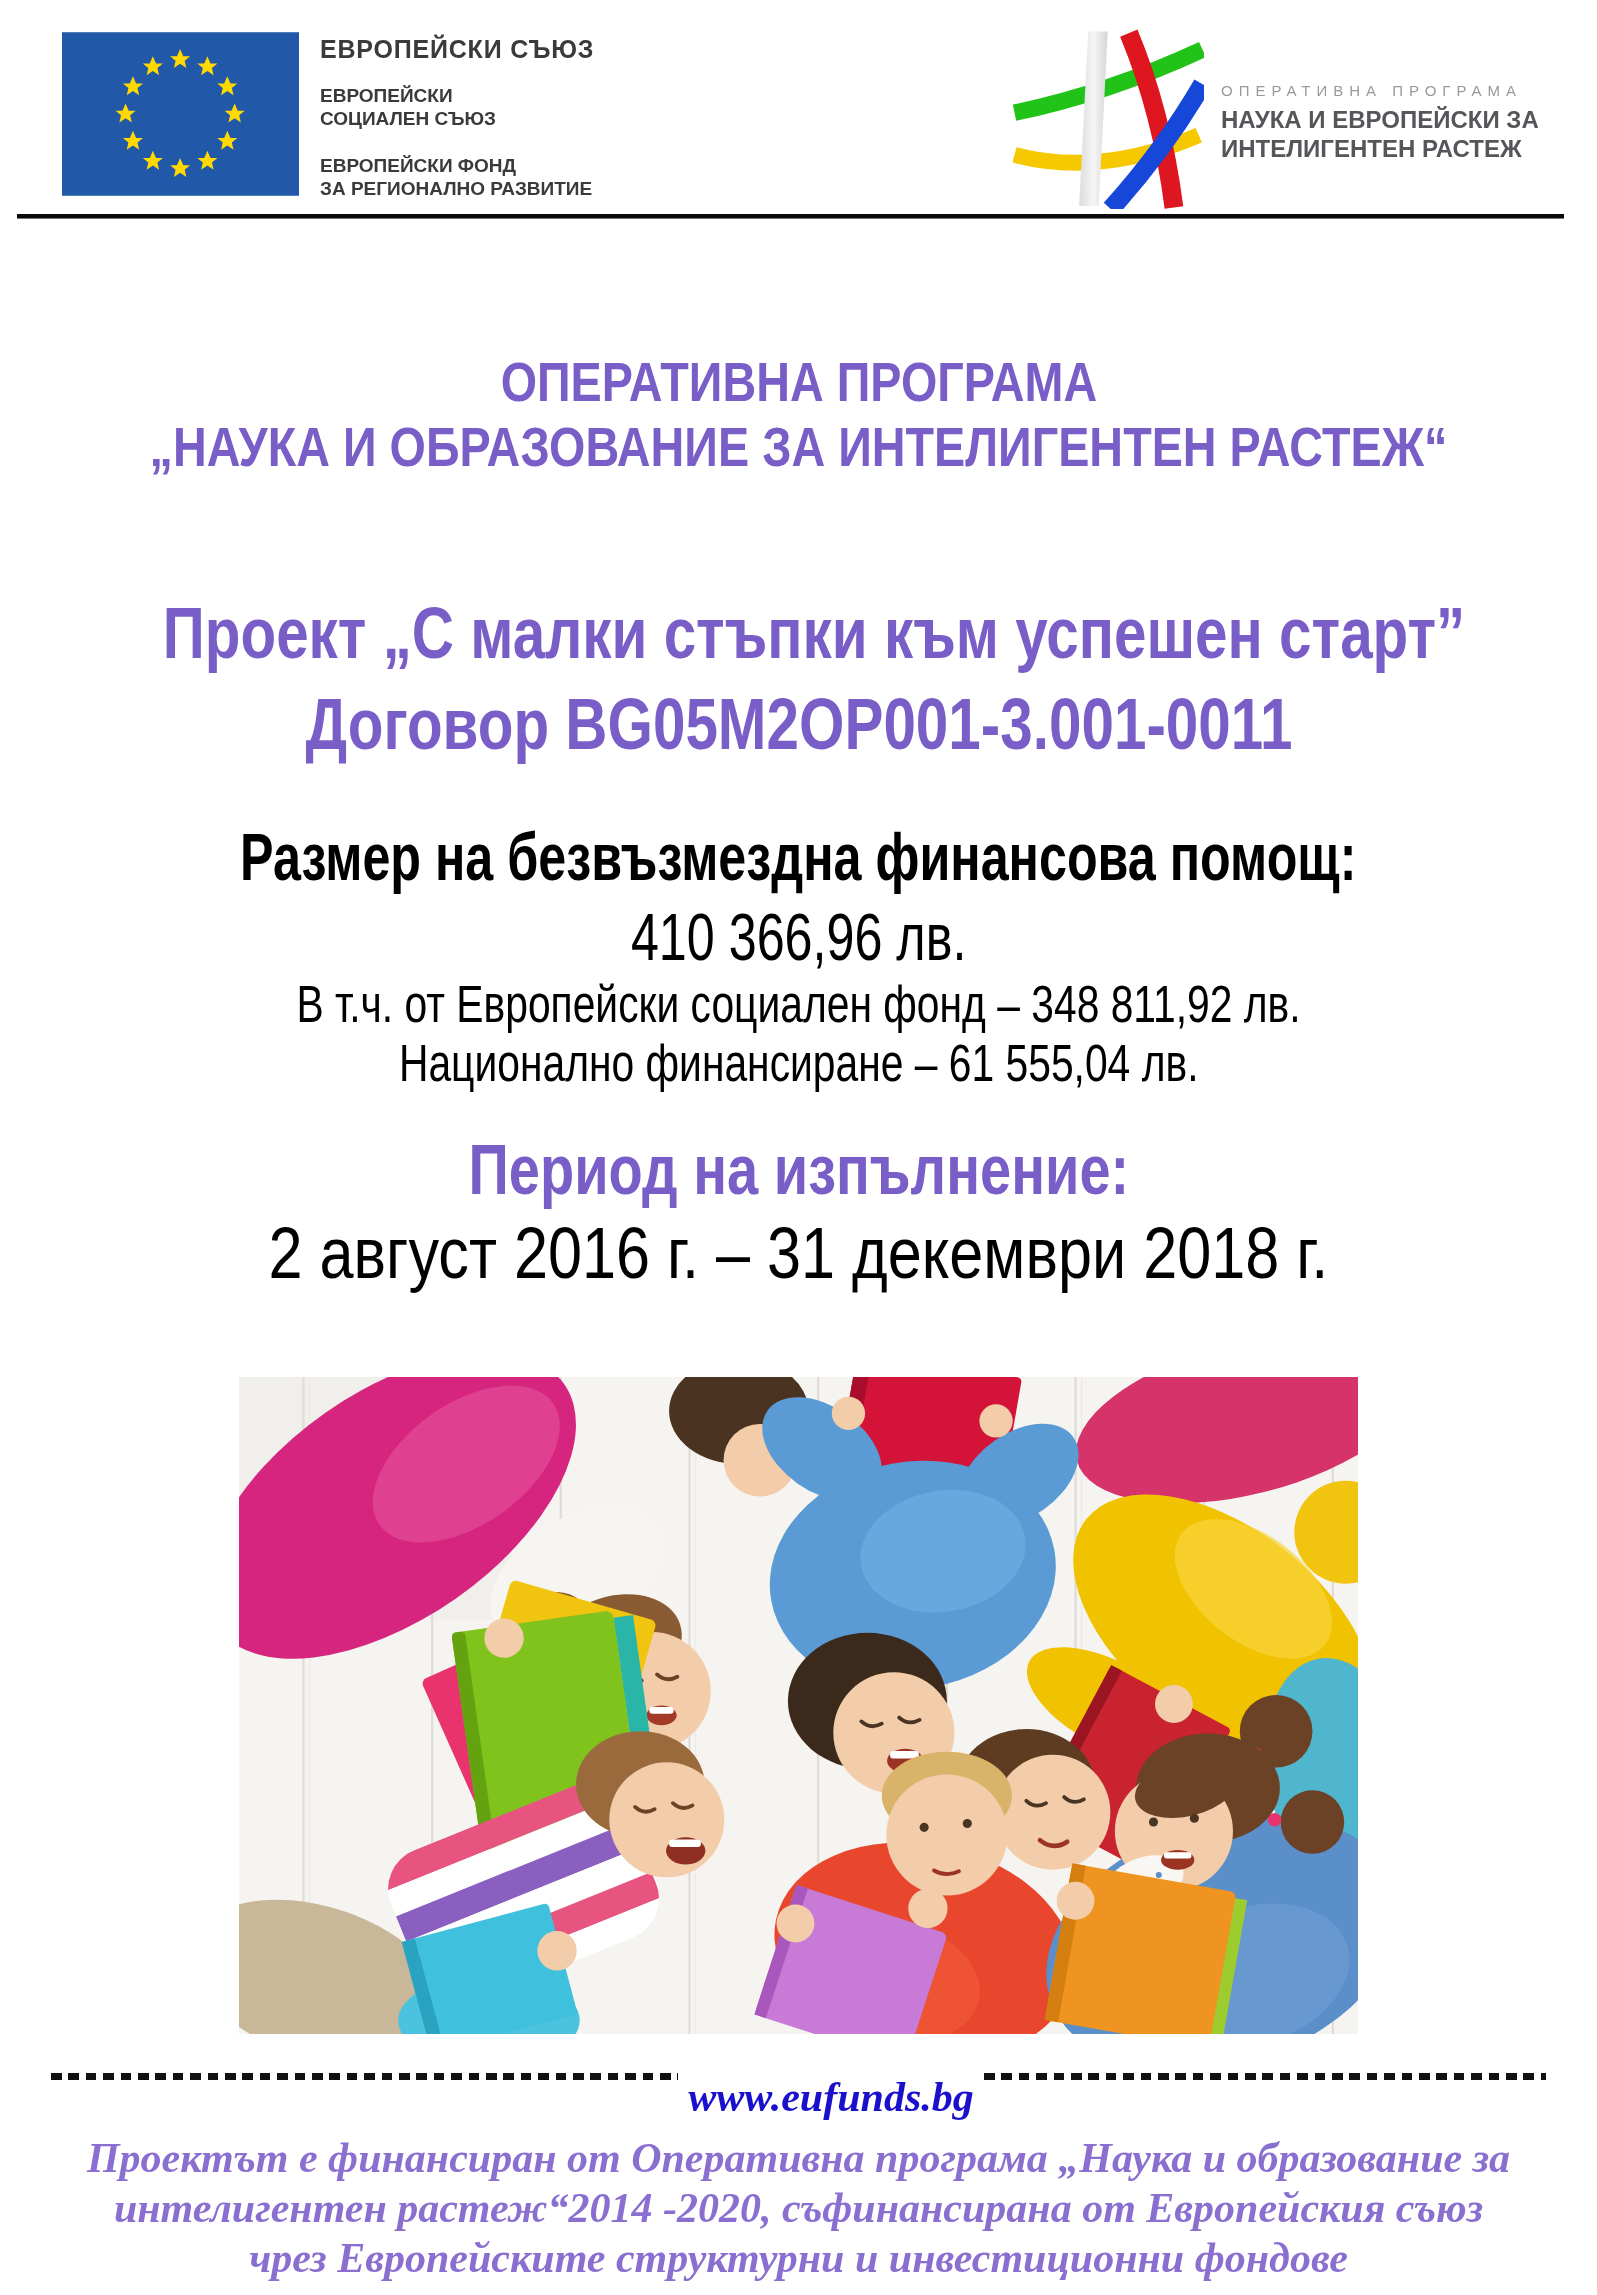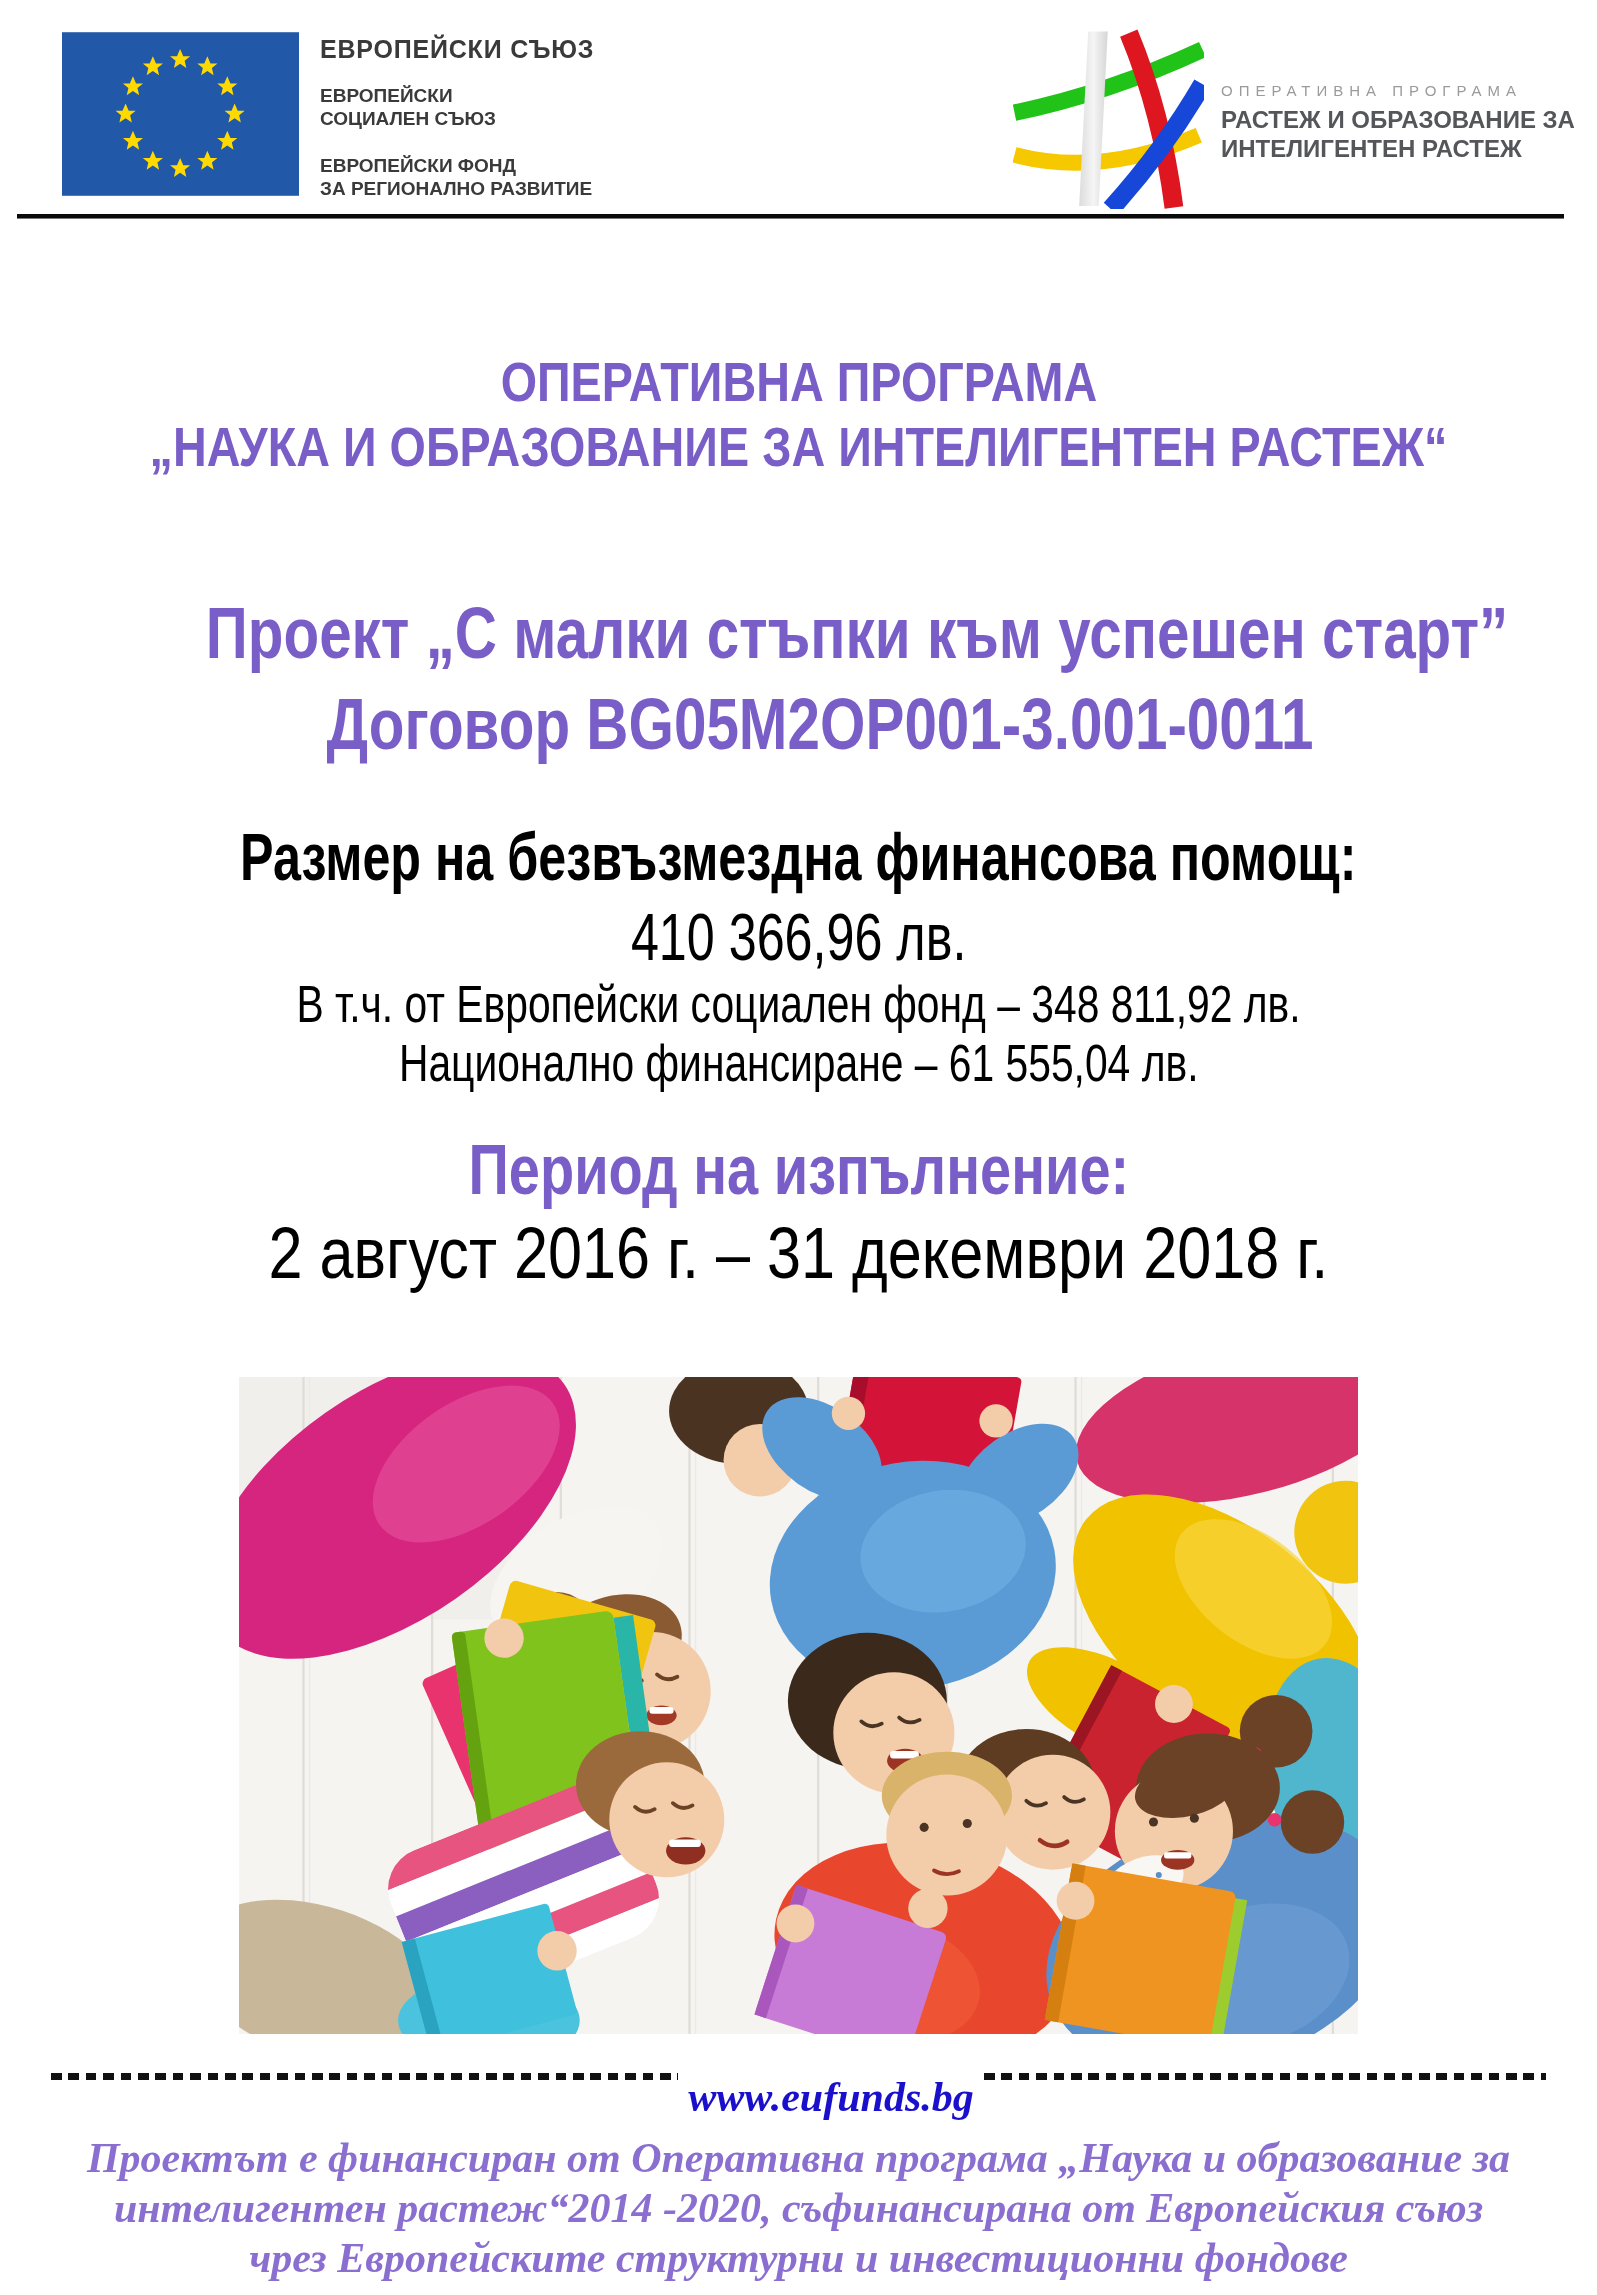--- a/index.html
+++ b/index.html
@@ -21,21 +21,21 @@
   .op-logo-ribbons{position:absolute;left:1013px;top:21px;width:191px;height:188px;}
   .op-logo-text{position:absolute;left:1221px;top:82px;}
   .op-kicker{font-size:15px;letter-spacing:6px;color:#9a9a9a;margin-bottom:6px;white-space:nowrap;}
   .op-name{font-size:24px;font-weight:bold;color:#55565a;line-height:29px;white-space:nowrap;}
   .rule{position:absolute;left:16.7px;right:33px;top:214px;height:3.8px;background:#0a0a0a;border-bottom:1.5px solid #777;}
   
   .center{text-align:center;}
   .squeeze{display:inline-block;white-space:nowrap;}
   .title-block{margin-top:130px;color:#7a5ec8;font-weight:bold;font-size:55px;line-height:65px;}
   .title-block .squeeze{transform:scaleX(0.85);}
-  .project-block{margin-top:107px;color:#7a5ec8;font-weight:bold;font-size:73px;line-height:91px;padding-left:43px;}
+  .project-block{margin-top:107px;color:#7a5ec8;font-weight:bold;font-size:73px;line-height:91px;}
   .project-block .squeeze{transform:scaleX(0.80);}
   .grant-block{margin-top:45px;color:#000;}
   .grant-heading{font-size:67px;font-weight:bold;line-height:85px;}
   .grant-heading .squeeze{transform:scaleX(0.75);}
   .grant-total{font-size:67px;line-height:76px;}
   .grant-total .squeeze{transform:scaleX(0.75);}
   .grant-sub{font-size:51px;line-height:59px;}
   .grant-sub .squeeze{transform:scaleX(0.80);}
   .period-block{margin-top:36px;}
   .period-heading{color:#7a5ec8;font-weight:bold;font-size:70px;line-height:83px;}
@@ -104,21 +104,21 @@
       <path d="M0,178 Q115,208 245,152" stroke="#f5c800" stroke-width="21" fill="none"></path>
       <path d="M0,122 Q125,96 250,38" stroke="#22c318" stroke-width="22" fill="none"></path>
       <path d="M98,14 L124,14 L112,246 L86,246 Z" fill="url(#grayRib)"></path>
       <path d="M152,16 Q196,122 212,248" stroke="#dd1620" stroke-width="25" fill="none"></path>
       <path d="M250,84 Q200,170 128,250" stroke="#1747d8" stroke-width="25" fill="none"></path>
     </svg>
 
     <div class="op-logo-text">
       <div class="op-kicker">ОПЕРАТИВНА ПРОГРАМА</div>
       <div class="op-name">
-        <div>РАСТЕЖ И ОБРАЗОВАНИЕ ЗА</div>
+        <div>НАУКА И ЕВРОПЕЙСКИ ЗА</div>
         <div>ИНТЕЛИГЕНТЕН РАСТЕЖ</div>
       </div>
     </div>
 
     <div class="rule"></div>
   </div>
 
   <div class="center title-block">
     <div><span class="squeeze">ОПЕРАТИВНА ПРОГРАМА</span></div>
     <div><span class="squeeze">„НАУКА И ОБРАЗОВАНИЕ ЗА ИНТЕЛИГЕНТЕН РАСТЕЖ“</span></div>

